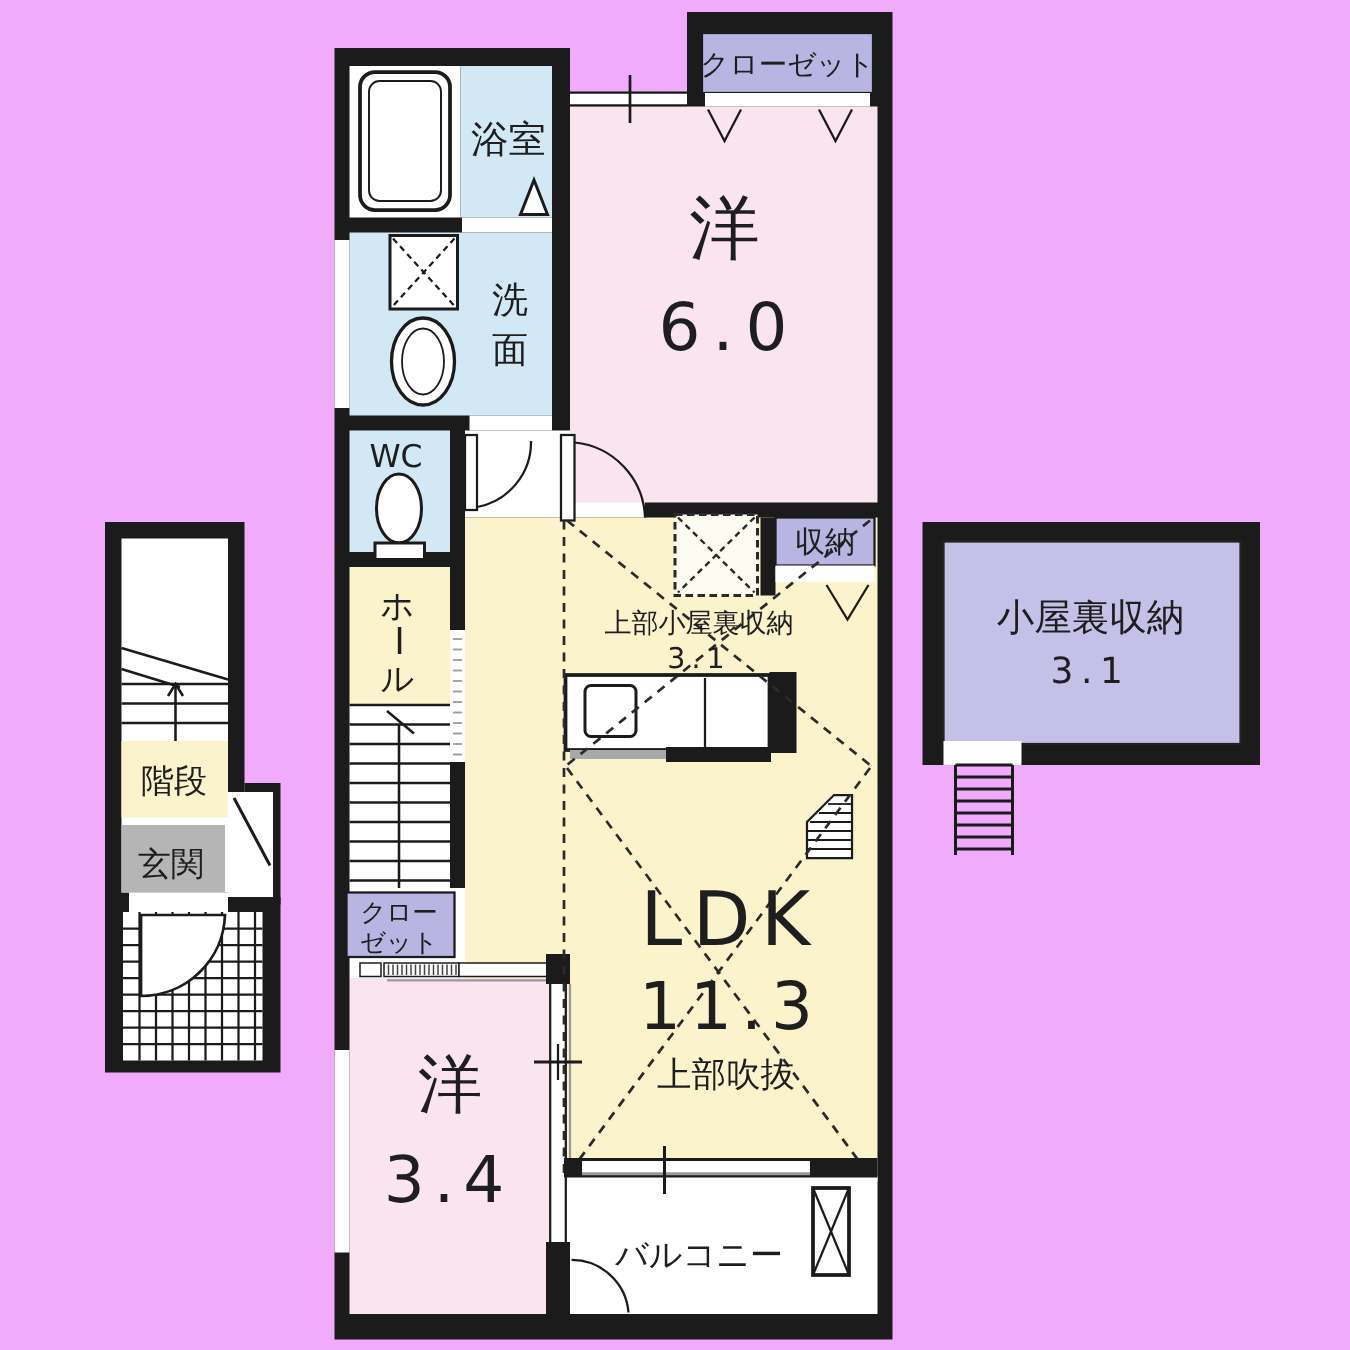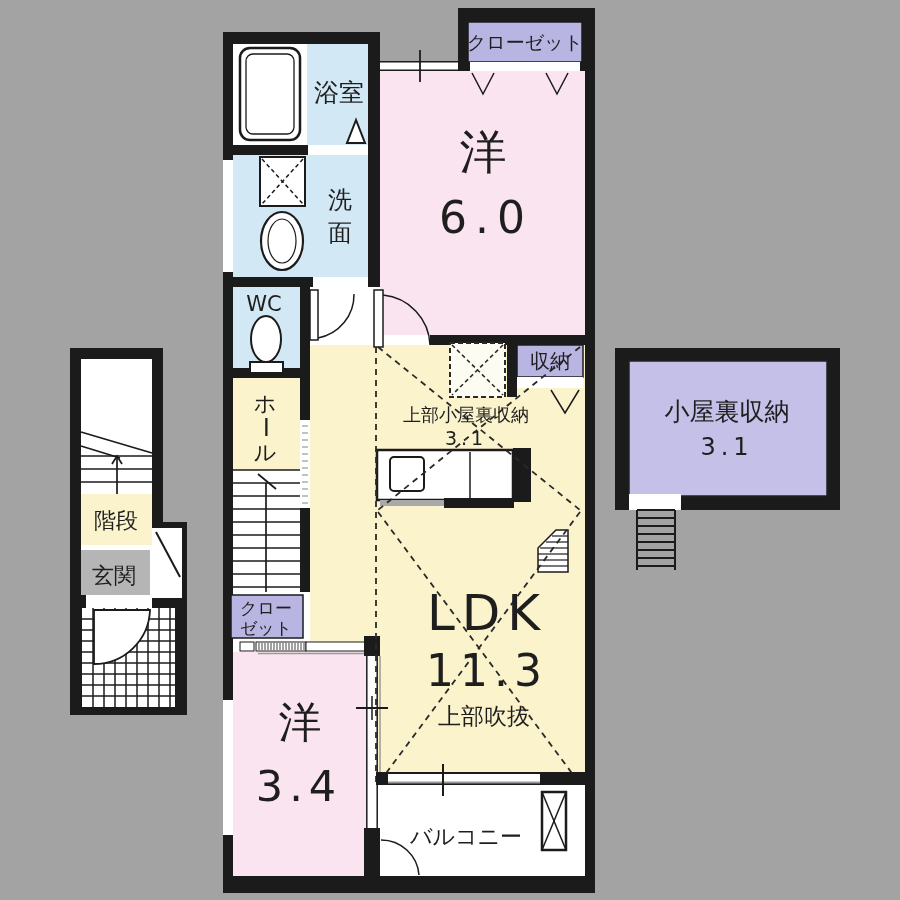--- a/index.html
+++ b/index.html
@@ -1,16 +1,16 @@
 <!DOCTYPE html>
 <html><head>
 <meta charset="utf-8">
 <style>
   html,body{margin:0;padding:0;background:#ffffff;}
-  .canvas{position:relative;width:900px;height:900px;background:#a3a3a3;overflow:hidden;}
+  .canvas{position:relative;width:900px;height:900px;background:#f0abfc;overflow:hidden;}
   svg text{font-family:"DejaVu Sans",sans-serif;fill:#1e1e1e;font-weight:500;}
   .wall{fill:#1b1b1b;}
   .thin{stroke:#1b1b1b;stroke-width:1.5;fill:none;}
   .fix{fill:#ffffff;stroke:#1b1b1b;}
   .dash{stroke:#2a2a2a;stroke-width:1.8;fill:none;stroke-dasharray:6 5;}
   .grid{stroke:#1b1b1b;stroke-width:1.5;}
   .hatch{stroke:#444;stroke-width:1;}
   .gray{stroke:#9a9a9a;}
 </style>
 </head>

